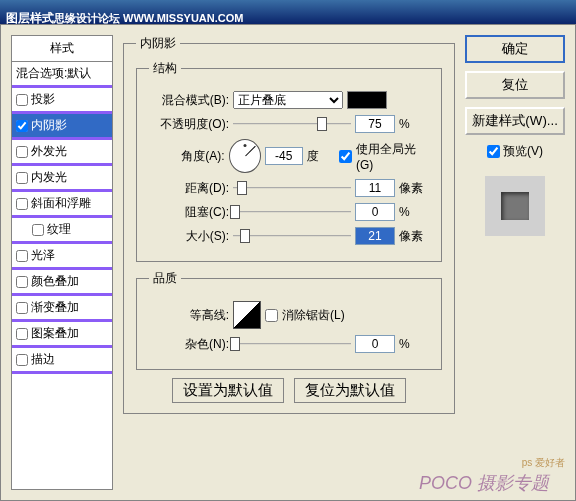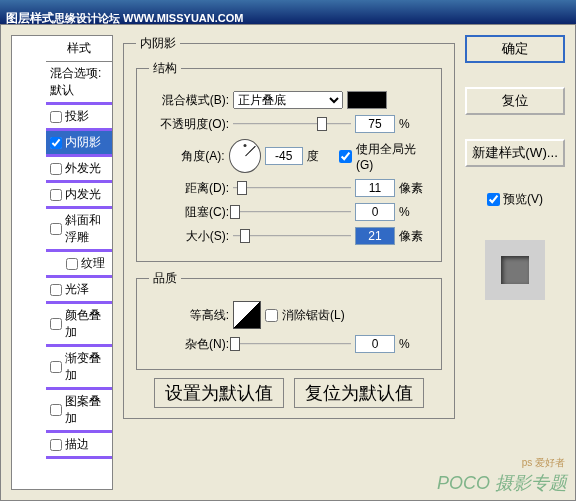--- a/index.html
+++ b/index.html
@@ -1,20 +1,20 @@
 <!DOCTYPE html>
 <html><head>
 <meta charset="utf-8">
 <style>
 * { box-sizing: border-box; margin: 0; padding: 0; }
 body { font-family: "Microsoft YaHei", SimSun, sans-serif; font-size: 12px; background: #fff; width: 576px; height: 501px; position: relative; }
 .titlebar { background: linear-gradient(#3a6ea5, #0a246a); color: #fff; height: 24px; line-height: 24px; padding: 6px 6px; font-weight: bold; display: flex; }
 .titlebar .r { font-size: 11px; }
 .main { background: #ece9d8; border: 1px solid #848484; height: calc(100% - 24px); padding: 10px; display: flex; gap: 10px; position: relative; }
-.left-panel { width: 102px; background: #fff; border: 1px solid #848484; padding-left: 34px; }
+.left-panel { width: 102px; background: #fff; border: 1px solid #848484; }
 .left-head { border-bottom: 1px solid #848484; padding: 4px; text-align: center; }
 .left-item { padding: 3px 4px; border-bottom: 3px solid #8b5cf6; display: flex; align-items: center; gap: 3px; }
 .left-item.indent { padding-left: 20px; }
 .left-item.sel { background: #316ac5; color: #fff; }
 .left-item input[type=checkbox] { width: 12px; height: 12px; }
 .mid-panel { flex: 1; }
 fieldset { border: 1px solid #848484; padding: 8px 12px 10px; margin-bottom: 8px; }
 legend { padding: 0 4px; }
 .row { display: flex; align-items: center; margin: 6px 0; gap: 4px; }
 .row .lbl { width: 80px; text-align: right; }
@@ -22,29 +22,29 @@
 .swatch { width: 40px; height: 18px; background: #000; border: 1px solid #848484; display: inline-block; }
 .slider { flex: 1; height: 18px; position: relative; background: linear-gradient(#ece9d8 45%, #aaa 46%, #aaa 52%, #ece9d8 53%); min-width: 80px; max-width: 140px; }
 .handle { position: absolute; top: 2px; width: 10px; height: 14px; background: #fff; border: 1px solid #555; transform: translateX(-50%); }
 .num { width: 40px; height: 18px; border: 1px solid #7f9db9; background: #fff; text-align: center; line-height: 16px; }
 .num.hl { background: #316ac5; color: #fff; }
 .unit { width: 30px; }
 .dial { width: 34px; height: 34px; border: 1px solid #555; border-radius: 50%; position: relative; background: #fff; }
 .dial::after { content: ''; position: absolute; width: 1px; height: 14px; background: #000; top: 50%; left: 50%; transform-origin: top; transform: rotate(-135deg); }
 .dial::before { content: ''; position: absolute; width: 3px; height: 3px; background: #333; border-radius: 50%; top: 4px; left: 50%; transform: translateX(-50%); }
 .grad { width: 28px; height: 28px; border: 1px solid #555; background: linear-gradient(135deg, #fff 49%, #000 50%); }
-.btn { background: #ece9d8; border: 1px solid #848484; padding: 2px 10px; font-size: 18px; cursor: pointer; }
+.btn { background: #ece9d8; border: 1px solid #848484; padding: 2px 10px; font-size: 15px; cursor: pointer; }
 .btnrow { display: flex; gap: 10px; justify-content: center; }
-.right-panel { width: 100px; display: flex; flex-direction: column; gap: 24px; }
+.right-panel { width: 100px; display: flex; flex-direction: column; gap: 8px; }
 .rbtn { width: 100%; padding: 3px 0; background: #ece9d8; border: 2px outset #fff; cursor: pointer; }
 .rbtn.def { border: 2px solid #316ac5; }
 .preview-box { width: 60px; height: 60px; background: #d0d0d0; margin: 8px auto; display: flex; align-items: center; justify-content: center; }
 .preview-in { width: 28px; height: 28px; background: #777; box-shadow: inset 2px 2px 4px rgba(0,0,0,0.6); }
 .chk { display: flex; align-items: center; gap: 3px; justify-content: center; }
-.watermark { position: absolute; right: 8px; bottom: 5px; font-size: 18px; font-style: italic; color: #15803d; opacity: 0.5; pointer-events:none; }
+.watermark { position: absolute; right: 26px; bottom: 5px; font-size: 18px; font-style: italic; color: #701a75; opacity: 0.5; pointer-events:none; }
 .wm2 { position: absolute; right: 10px; bottom: 30px; font-size: 10px; color: #a16207; opacity:0.6; pointer-events:none; }
 </style>
 </head>
 <body>
 
 <div class="titlebar">
   <span>图层样式</span>
   <span class="r">思缘设计论坛  WWW.MISSYUAN.COM</span>
 </div>
 

